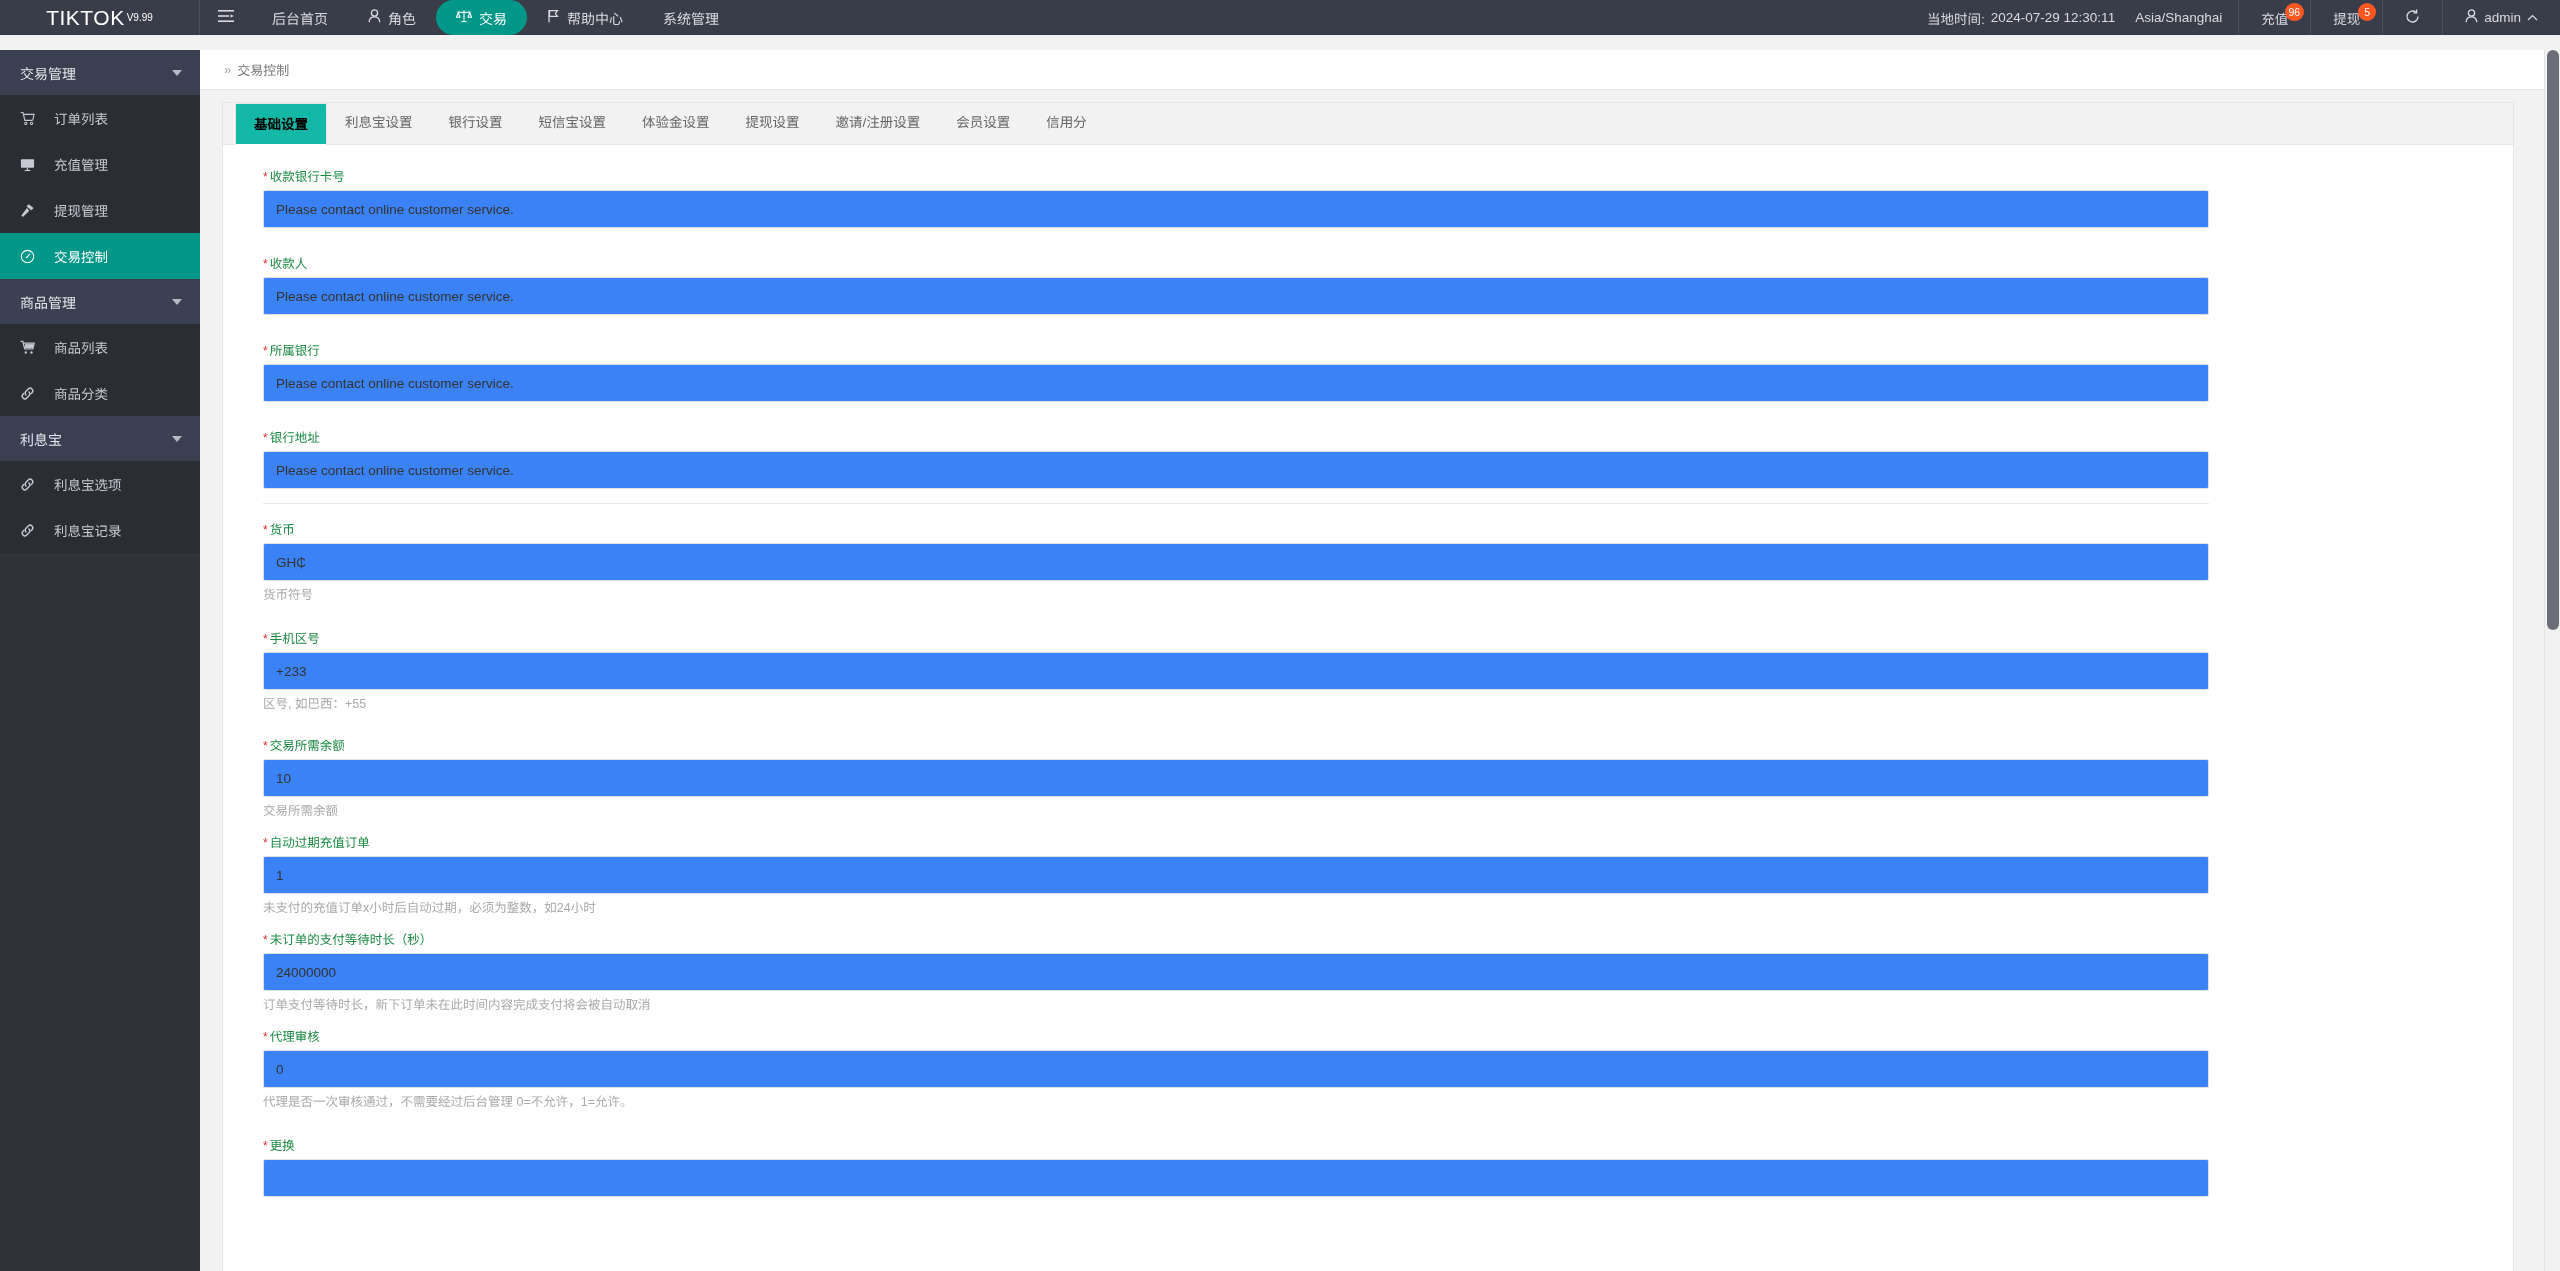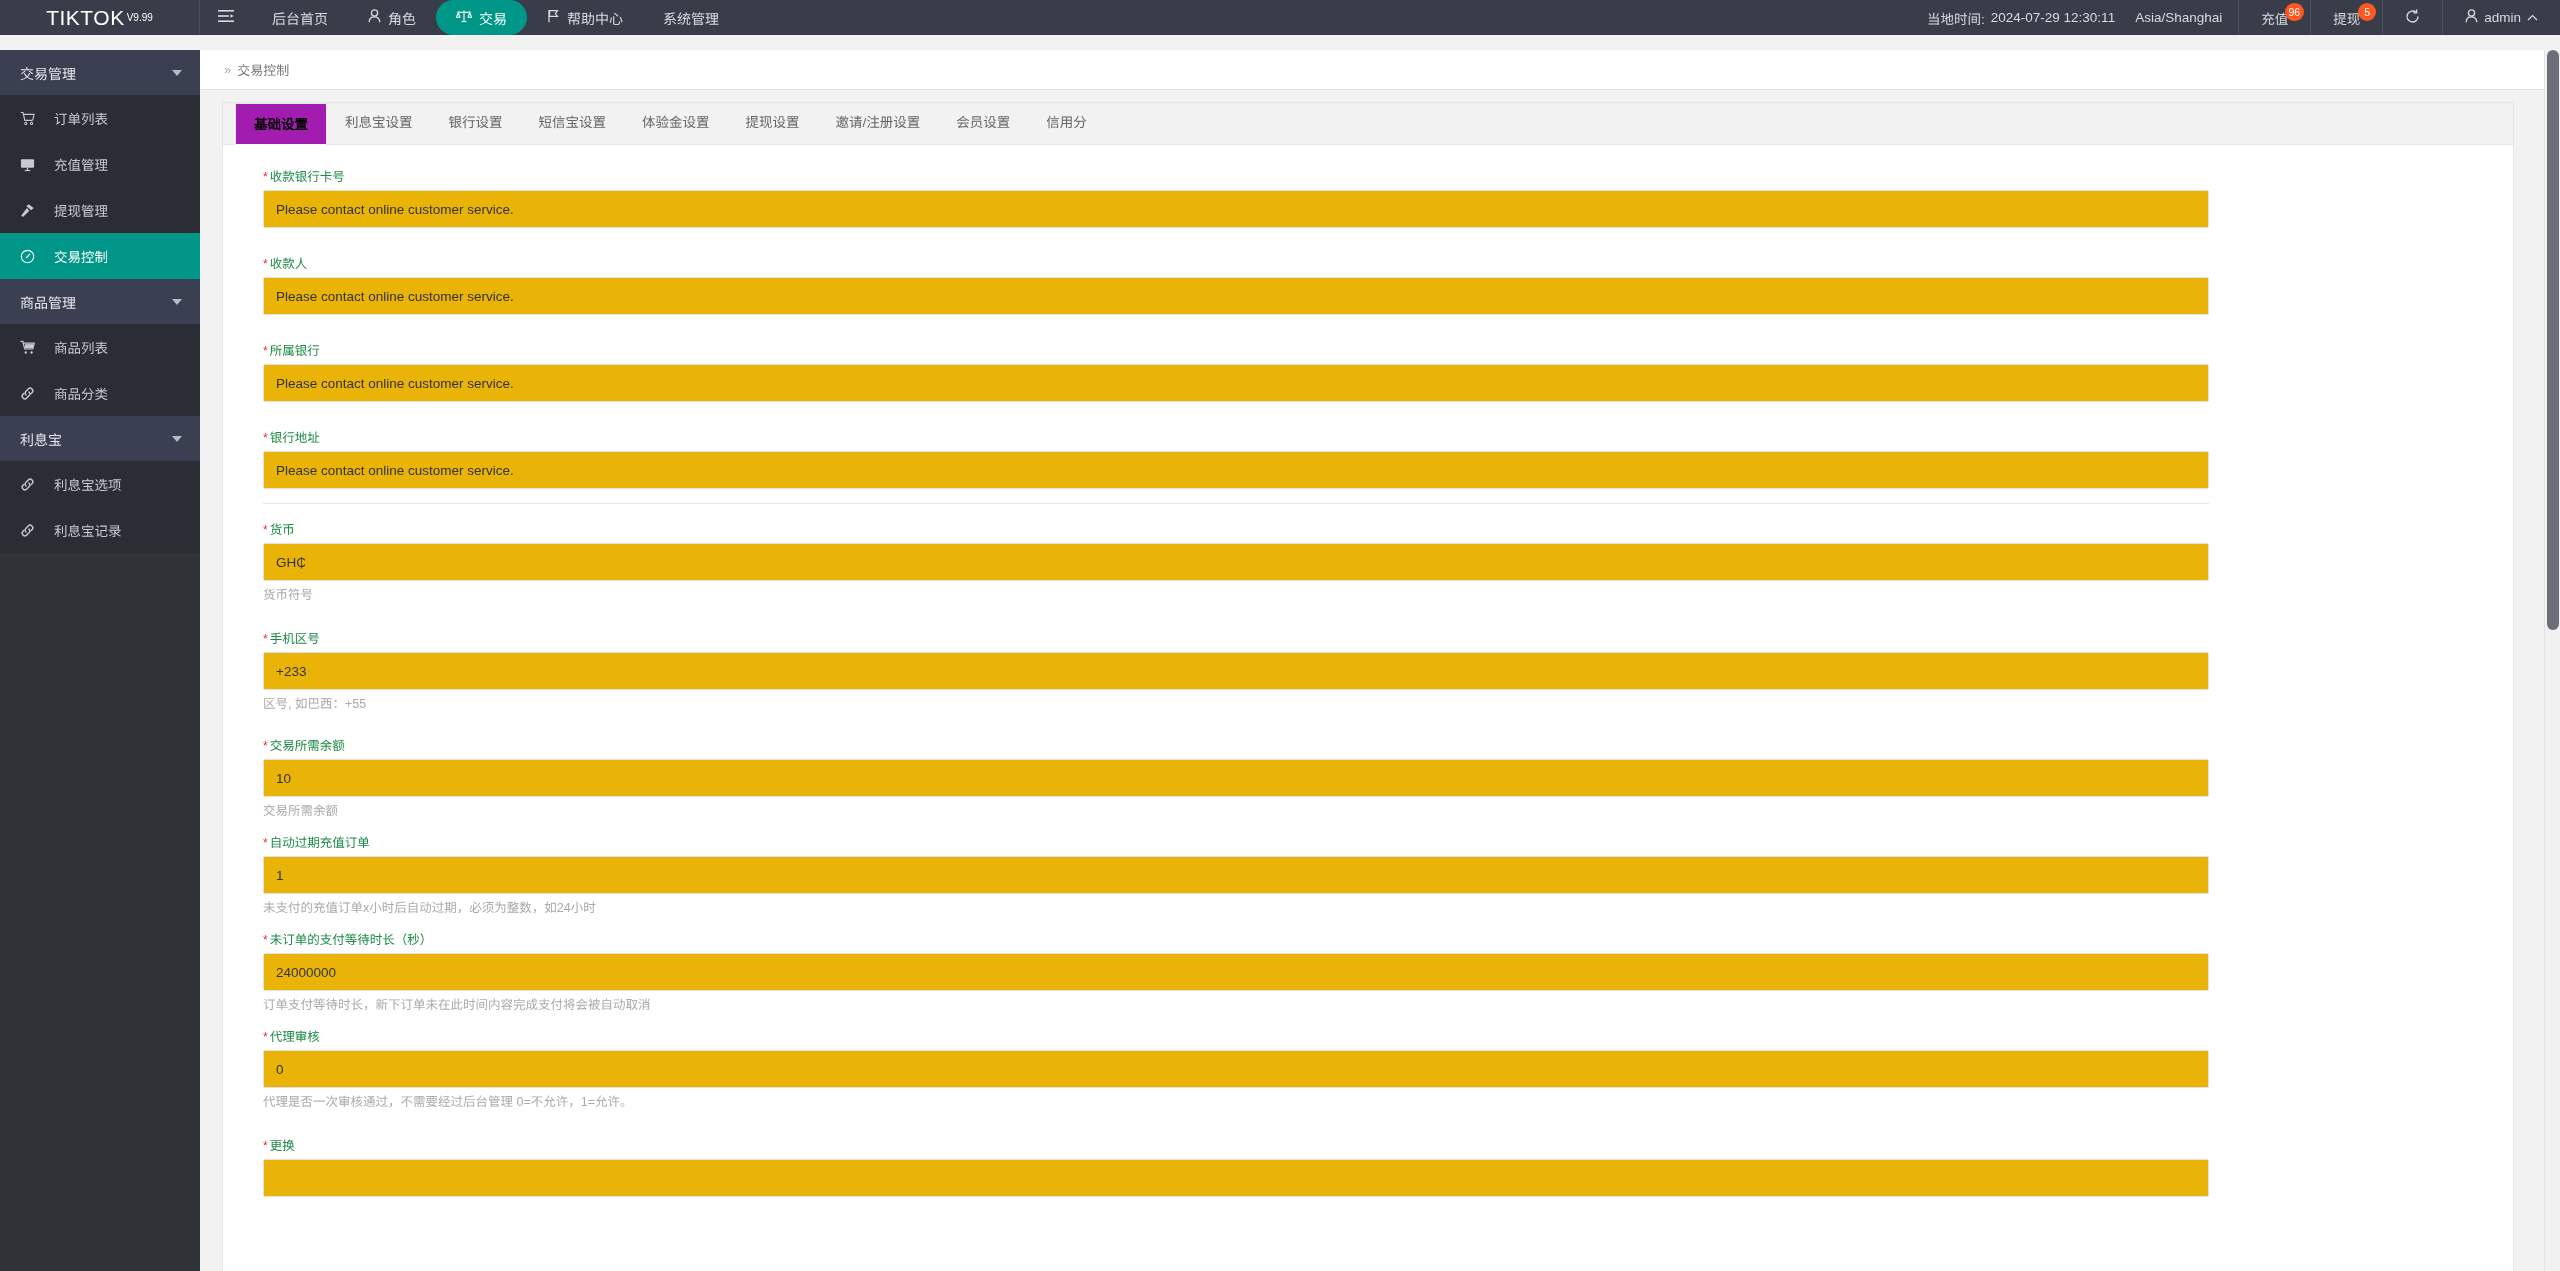--- a/index.html
+++ b/index.html
@@ -137,40 +137,40 @@
     padding-left: 12px;
   }
   .tab {
     height: 42px; line-height: 42px;
     padding: 0 18px;
     font-size: 13.5px; color: #666;
     cursor: pointer;
     white-space: nowrap;
   }
   .tab.active {
-    background: #a21caf; color: #000; font-weight: bold;
+    background: #14b8a6; color: #000; font-weight: bold;
     border: 1px solid #e6e6e6; border-bottom: 1px solid #fff;
     margin-bottom: -1px; border-radius: 2px 2px 0 0;
   }
 
   
   #form { padding: 24px 0 0 0; }
   .fld { padding: 0 40px 0 40px; margin-bottom: 6px; }
   .fld-label {
     font-size: 12.5px; color: #2a9b4f; color: #1d8a45;
     margin-bottom: 5px; display: block; line-height: 16px;
   }
   .req { color: #e03131; margin-right: 2px; font-size: 12px; vertical-align: top; }
   .lbl-sub { color: #1d8a45; }
   .fld-input {
     display: block;
     width: 1946px; height: 38px;
     border: 1px solid #e0e0e0;
     border-radius: 2px;
-    background: #eab308;
+    background: #3b82f6;
     padding: 0 12px;
     font-size: 13.5px;
     color: #333;
     font-family: "Liberation Sans", "DejaVu Sans", sans-serif;
     outline: none;
   }
   .fld-help {
     font-size: 12.5px; color: #aaa;
     margin-top: 6px; line-height: 16px;
   }

